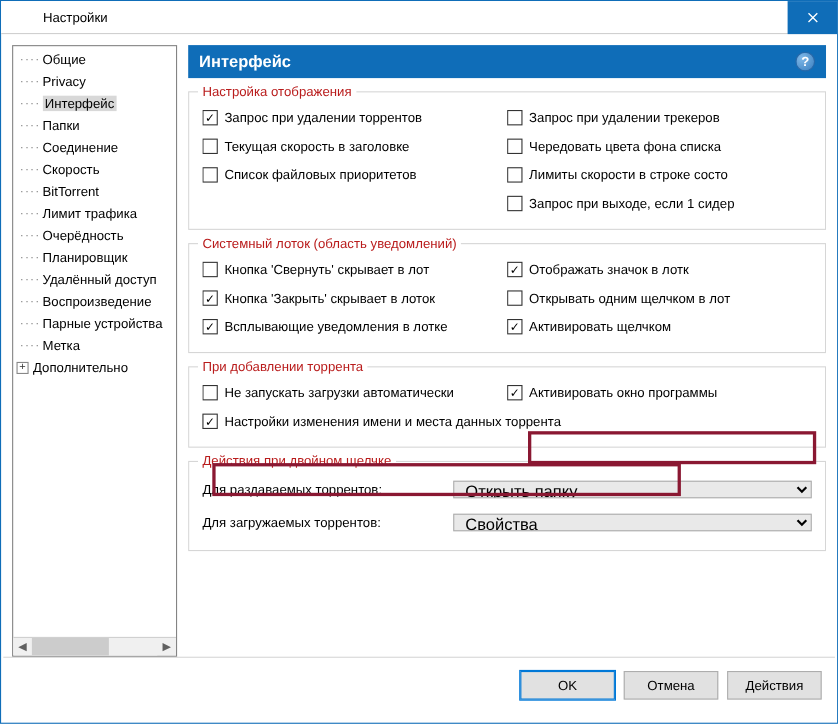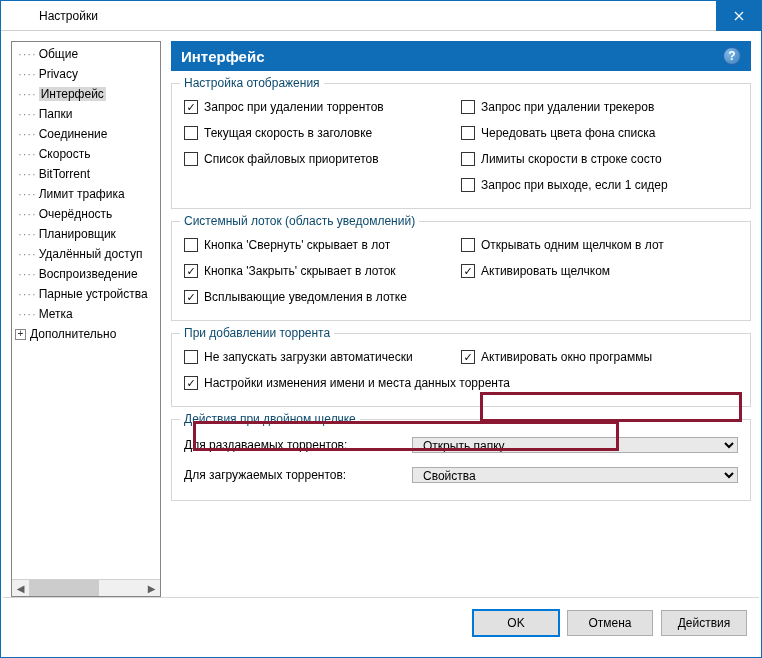--- a/index.html
+++ b/index.html
@@ -130,21 +130,21 @@
   padding: 10px 12px 10px 12px;
   position: relative;
 }
 .groupbox-title {
   position: absolute;
   top: -8px;
   left: 8px;
   background: #fff;
   padding: 0 4px;
   font-size: 12px;
-  color: #0c4a6e;
+  color: #b91c1c;
 }
 .row {
   display: flex;
   gap: 0;
 }
 .col {
   flex: 1;
   min-width: 0;
   overflow: hidden;
 }
@@ -189,21 +189,21 @@
   gap: 8px;
 }
 .formrow label { width: 220px; }
 select.combo {
   flex: 1;
   height: 16px;
   border: 1px solid #adadad;
   background: #e9e9e9;
   padding: 0 6px;
   font-family: inherit;
-  font-size: 12px;
+  font-size: 15px;
 }
 .button-bar {
   height: 50px;
   border-top: 1px solid #d6d6d6;
   display: flex;
   align-items: center;
   justify-content: flex-end;
   gap: 8px;
   padding: 0 12px;
   margin: 0 2px;
@@ -363,20 +363,24 @@
               <span class="chk checked"></span>
               <span>Кнопка 'Закрыть' скрывает в лоток</span>
             </div>
             <div class="checkrow">
               <span class="chk checked"></span>
               <span>Всплывающие уведомления в лотке</span>
             </div>
           </div>
         <div class="col" id="g2r">
             <div class="checkrow">
+              <span class="chk checked"></span>
+              <span>Отображать значок в лотк</span>
+            </div>
+            <div class="checkrow">
               <span class="chk"></span>
               <span>Открывать одним щелчком в лот</span>
             </div>
             <div class="checkrow">
               <span class="chk checked"></span>
               <span>Активировать щелчком</span>
             </div>
           </div>
       </div>
     </div>

